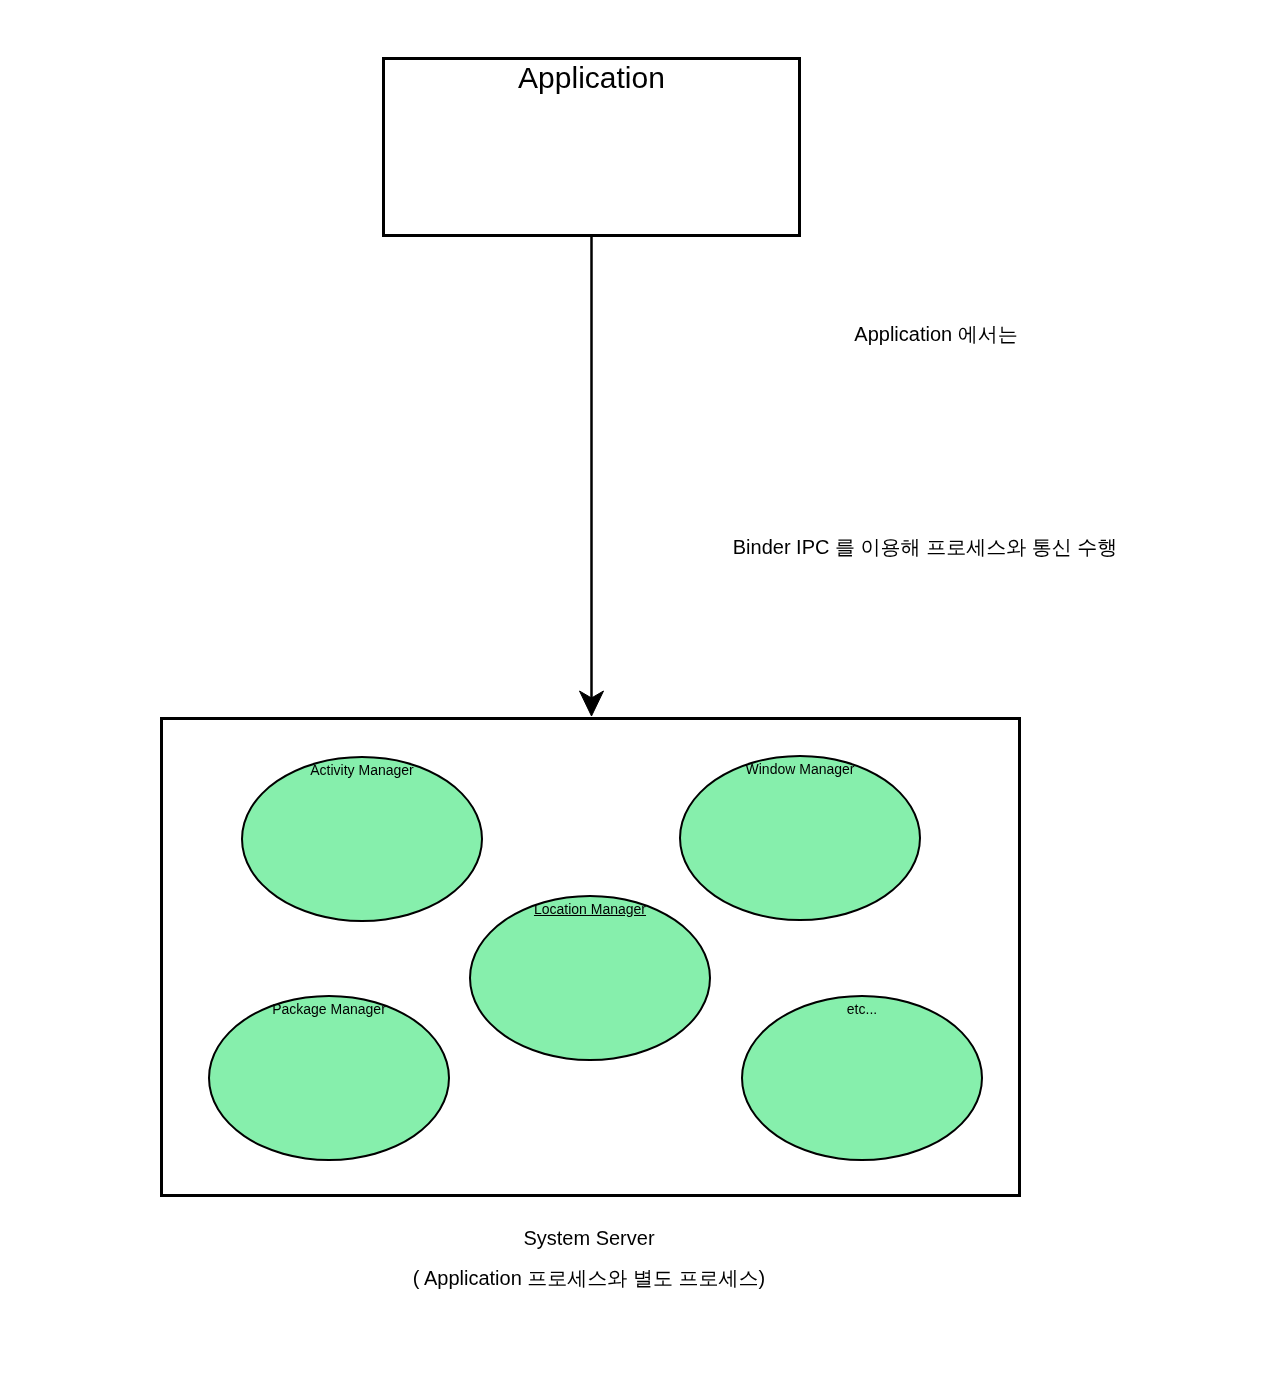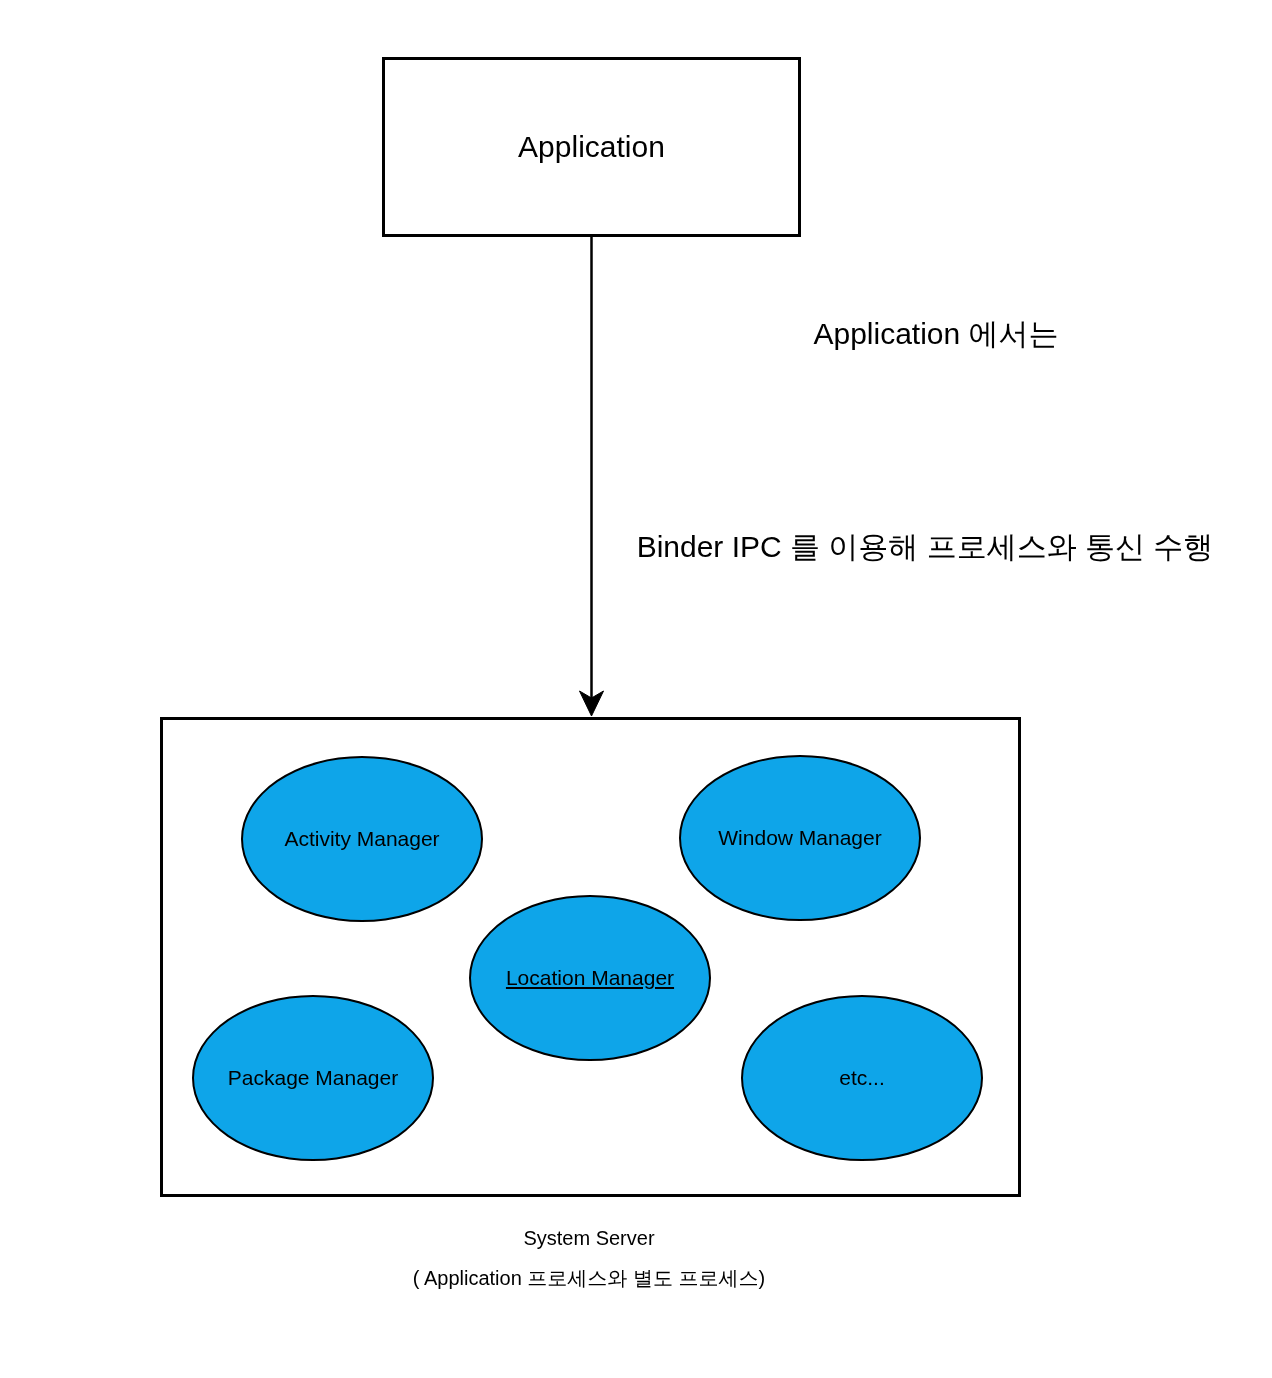--- a/index.html
+++ b/index.html
@@ -14,21 +14,21 @@
     font-family: "Liberation Sans", "DejaVu Sans", sans-serif;
     color: #000000;
     overflow: hidden;
   }
   * { box-sizing: border-box; }
 
   .abs { position: absolute; }
 
   .center-label {
     display: flex;
-    align-items: center;
+    align-items: flex-start;
     justify-content: center;
     text-align: center;
   }
 
   
   #application-box {
     left: 382px;
     top: 57px;
     width: 419px;
     height: 180px;
@@ -43,21 +43,21 @@
     left: 0;
     top: 0;
     width: 1272px;
     height: 1378px;
     pointer-events: none;
   }
 
   
   .annotation {
     transform: translateX(-50%);
-    font-size: 30px;
+    font-size: 20px;
     line-height: 34px;
     text-align: right;
     white-space: nowrap;
   }
   #annotation-access {
     left: 936px;
     top: 317px;
   }
   #annotation-binder {
     left: 925px;
@@ -71,31 +71,31 @@
     width: 861px;
     height: 480px;
     border: 3px solid #000000;
     background: #ffffff;
   }
 
   
   .service-ellipse {
     border: 2px solid #000000;
     border-radius: 50%;
-    background: #0ea5e9;
+    background: #86efac;
     width: 242px;
     height: 166px;
-    font-size: 21px;
+    font-size: 14px;
     line-height: 24px;
     padding: 0 18px;
   }
   #ellipse-activity-manager { left: 241px; top: 756px; }
   #ellipse-window-manager   { left: 679px; top: 755px; }
   #ellipse-location-manager { left: 469px; top: 895px; text-decoration: underline; }
-  #ellipse-package-manager  { left: 192px; top: 995px; }
+  #ellipse-package-manager  { left: 208px; top: 995px; }
   #ellipse-etc              { left: 741px; top: 995px; }
 
   
   #system-server-caption {
     left: 589px;
     top: 1218px;
     transform: translateX(-50%);
     font-size: 20px;
     line-height: 40px;
     text-align: center;

